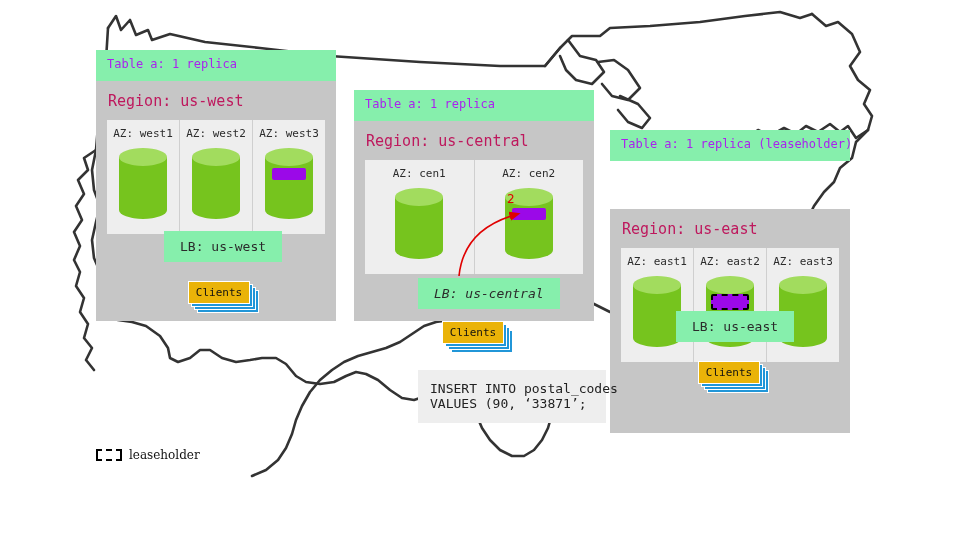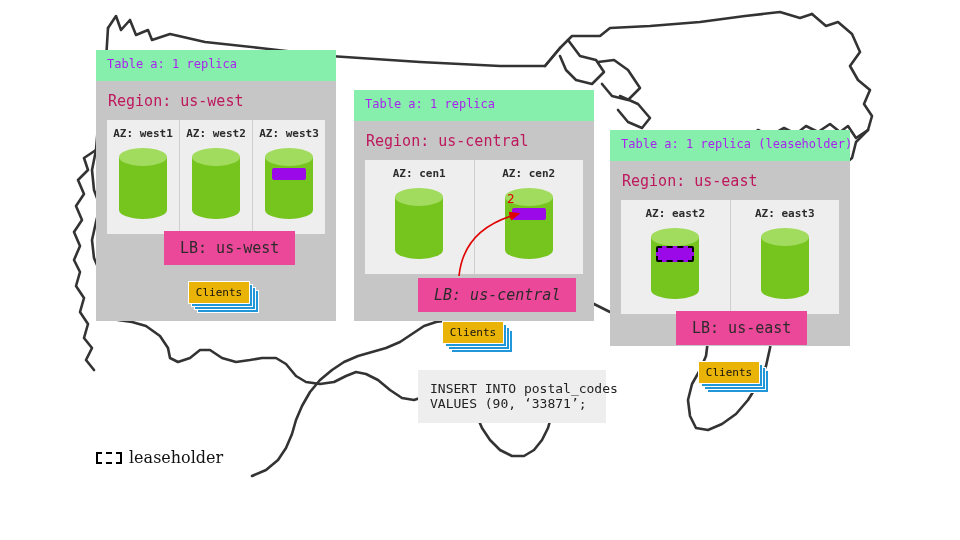--- a/index.html
+++ b/index.html
@@ -40,21 +40,20 @@
     margin:0 11px;
   }
   .az-cell{
     flex:1;
     background:#eeeeee;
     border-right:1px solid #cfcfcf;
     padding:7px 0 10px 0;
     display:flex;
     flex-direction:column;
     align-items:center;
-    font-weight:bold;
   }
   .az-cell:last-child{border-right:none;}
   .az-label{
     font-size:11px;
     color:#2b2b2b;
     margin-bottom:8px;
     white-space:nowrap;
   }
 
   
@@ -74,22 +73,22 @@
   }
   .cyl .range.leaseholder{
     border:2px dashed #000000;
     left:5px;top:18px;width:34px;height:12px;
     box-sizing:content-box;
   }
 
   
   .lb-box{
     position:absolute;
-    background:#ec4899;
-    font-size:15px;color:#2b2b2b;
+    background:#86efac;
+    font-size:13px;color:#2b2b2b;
     padding:8px 16px;
     white-space:nowrap;
     z-index:9;
   }
 
   
   .clients{
     position:absolute;z-index:9;width:62px;height:23px;
   }
   .clients .layer{
@@ -128,21 +127,21 @@
   #legend{
     position:absolute;left:96px;top:448px;z-index:10;
     display:flex;align-items:center;gap:7px;
   }
   #legend .swatch{
     width:26px;height:12px;border:2px dashed #000000;box-sizing:border-box;
     background:transparent;
   }
   #legend .legend-text{
     font-family:"DejaVu Serif","Liberation Serif",serif;
-    font-size:16px;color:#111111;
+    font-size:12px;color:#111111;
   }
 </style>
 </head>
 <body>
 
 <div id="stage">
 
   <svg id="usmap" viewBox="0 0 960 540">
     <g fill="none" stroke="#333333" stroke-width="2.6" stroke-linecap="round" stroke-linejoin="round">
 
@@ -266,24 +265,31 @@
     <div class="layer l3"></div>
     <div class="layer l2"></div>
     <div class="layer l1"></div>
     <div class="layer top-layer">Clients</div>
   </div>
   <div class="sql-box" style="left:418px;top:370px;width:164px;">INSERT INTO postal_codes
 VALUES (90, ‘33871’;</div>
 
   <div class="region-panel" id="panel-east" style="left:610px;top:130px;width:240px;">
     <div class="table-header">Table a: 1 replica (leaseholder)</div>
-    <div class="region-body" style="height:185px;">
+    <div class="region-body" style="height:224px;margin-top:48px;">
       <div class="region-title">Region: us-east</div>
       <div class="az-row">
 
+        <div class="az-cell">
+          <span class="az-label">AZ: east1</span>
+          <div class="cyl">
+            <div class="body"></div>
+            <div class="top"></div>
+          </div>
+        </div>
 
         <div class="az-cell">
           <span class="az-label">AZ: east2</span>
           <div class="cyl">
             <div class="body"></div>
             <div class="top"></div>
             <div class="range leaseholder"></div>
           </div>
         </div>
 

